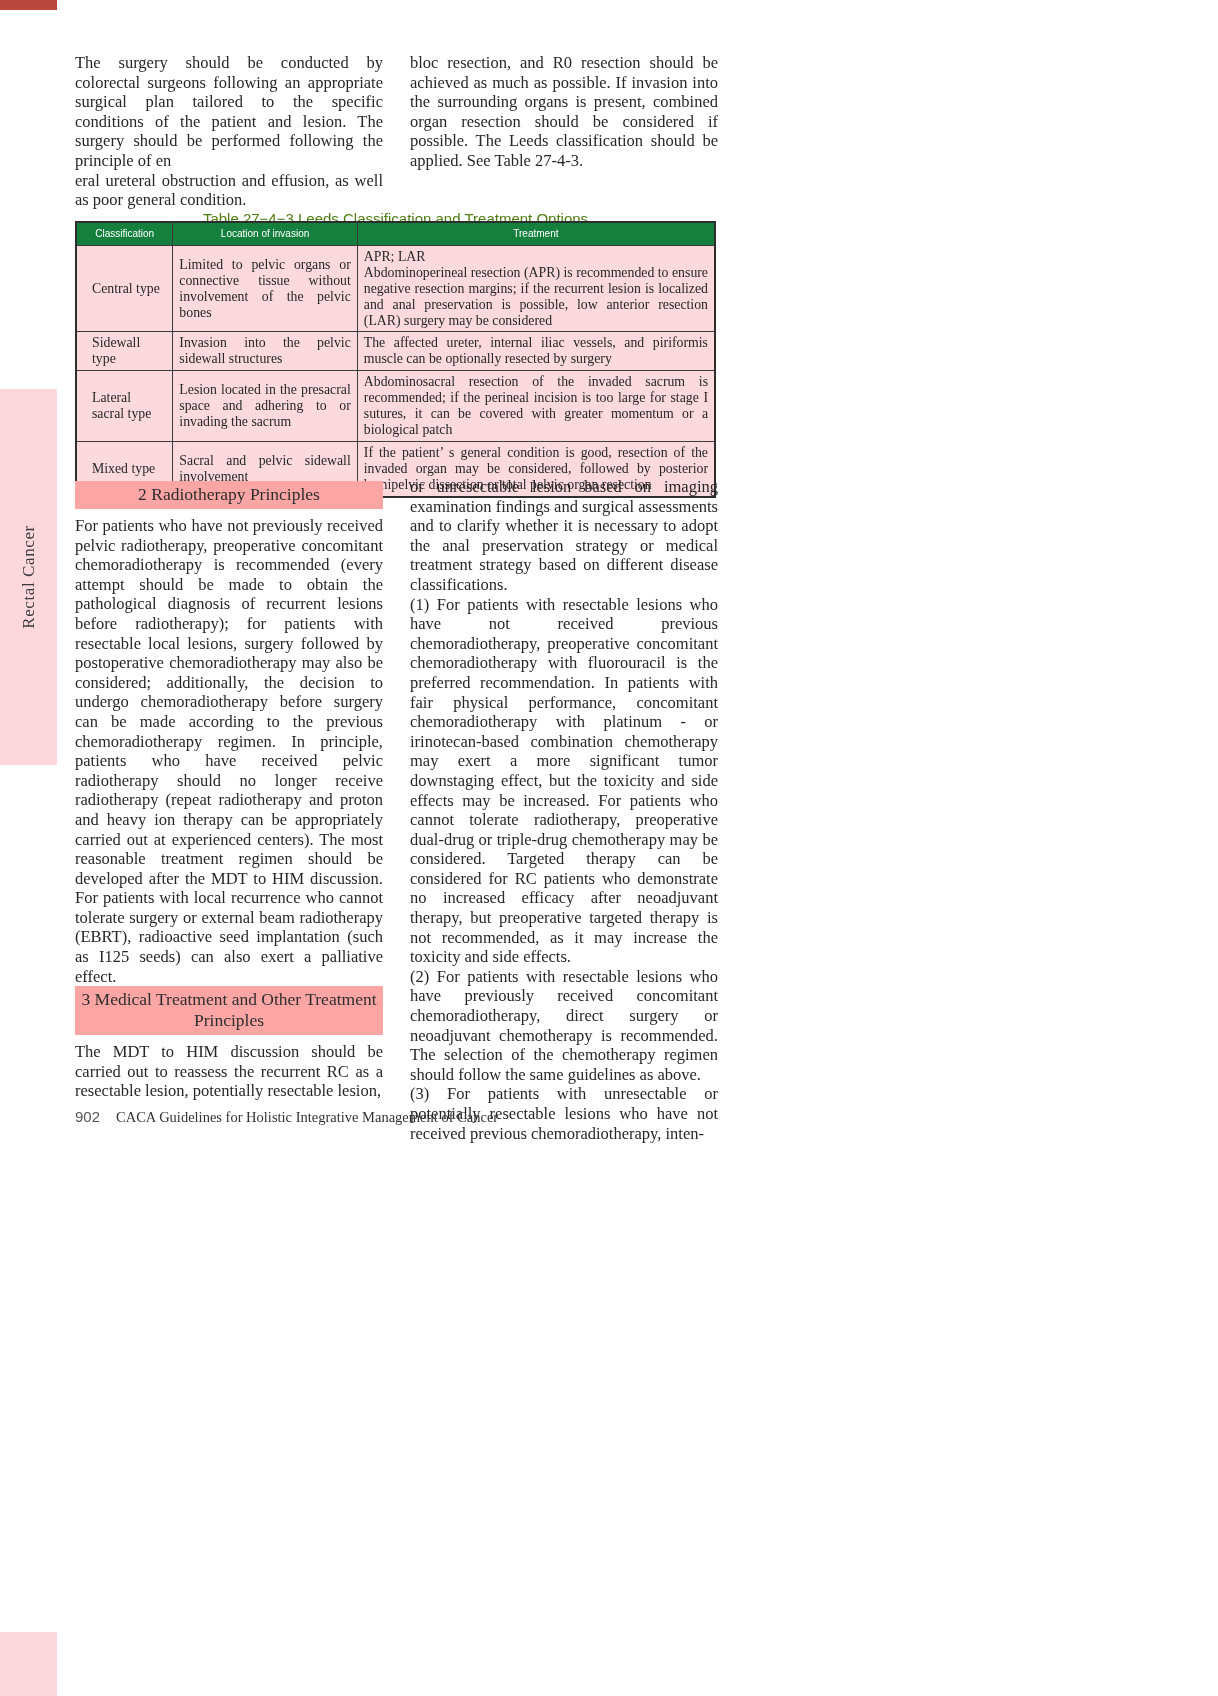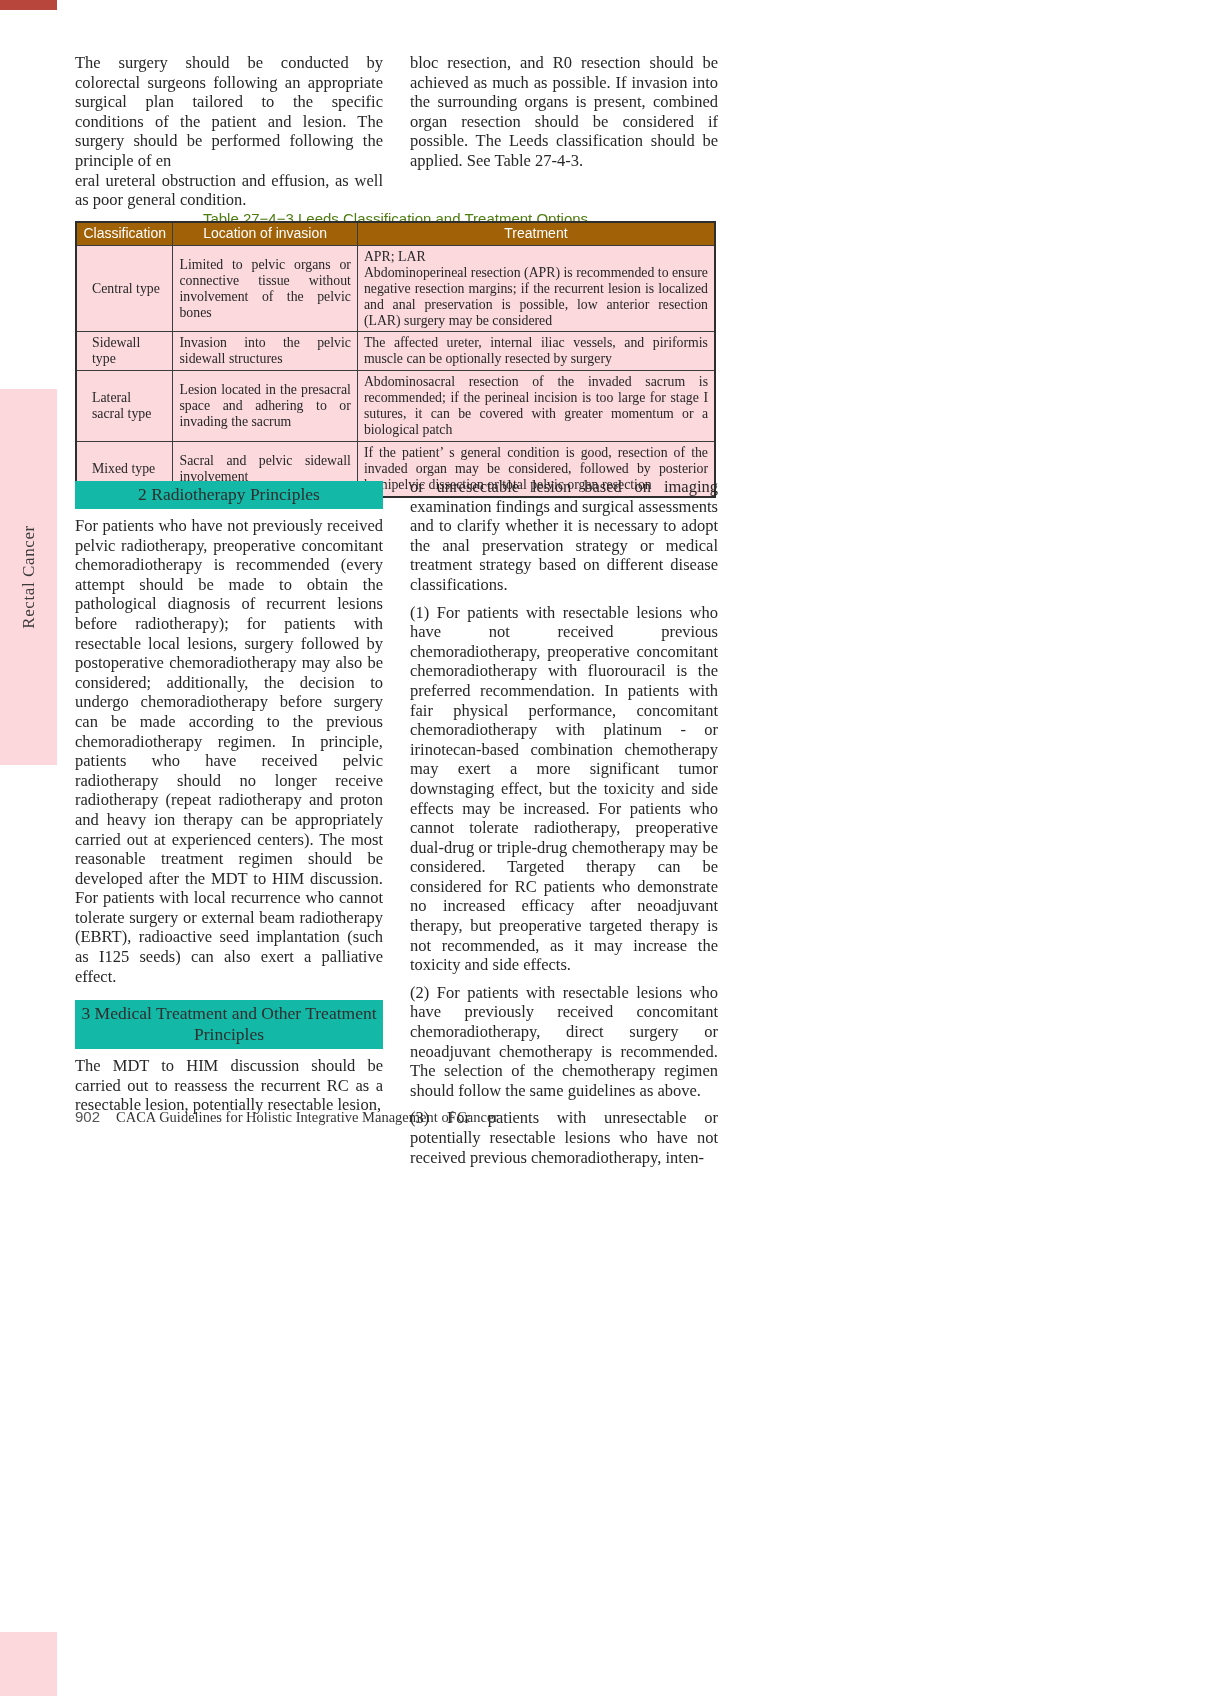--- a/index.html
+++ b/index.html
@@ -29,35 +29,35 @@
     position:absolute; left:75px; top:210px; width:641px; text-align:center;
     font-family:"Liberation Sans", sans-serif; font-size:15px; color:#4d7c0f;
   }
   .leeds-table {
     position:absolute; left:75px; top:221px; width:641px;
     border-collapse:collapse; font-size:13.8px; line-height:15.9px;
     border:2px solid #2e2e2e;
   }
   .leeds-table th, .leeds-table td { border:1px solid #3c3c3c; }
   .leeds-table th {
-    background:#a16207; color:#ffffff; font-family:"Liberation Sans", sans-serif;
-    font-weight:normal; font-size:14px; padding:3px 4px;
+    background:#15803d; color:#ffffff; font-family:"Liberation Sans", sans-serif;
+    font-weight:normal; font-size:10px; padding:3px 4px;
   }
   .leeds-table td { background:#fbd9dd; padding:3px 6px; text-align:justify; vertical-align:middle; }
   .leeds-table td.cls { padding-left:15px; }
 
   
   .section-left { position:absolute; left:75px; top:481px; width:308px; }
   .sec-heading {
-    background:#14b8a6; text-align:center; font-size:17.5px; line-height:21px;
+    background:#fca5a5; text-align:center; font-size:17.5px; line-height:21px;
     padding:3px 4px 4px; margin:0 0 7px 0; color:#2e2e2e;
   }
-  .sec-heading.h3 { margin-top:14px; }
+  .sec-heading.h3 { }
   .right-col { position:absolute; left:410px; top:477px; width:308px; }
-  .right-col p + p { margin-top:8px; }
+  .right-col p + p { margin-top:0; }
 
   
   .footer {
     position:absolute; left:75px; top:1108px; width:680px;
     display:flex; align-items:baseline; gap:16px;
   }
   .footer .pagenum { font-family:"Liberation Sans", sans-serif; font-size:15px; color:#555; }
   .footer .book { font-size:14.5px; color:#333; }
 </style>
 </head>

